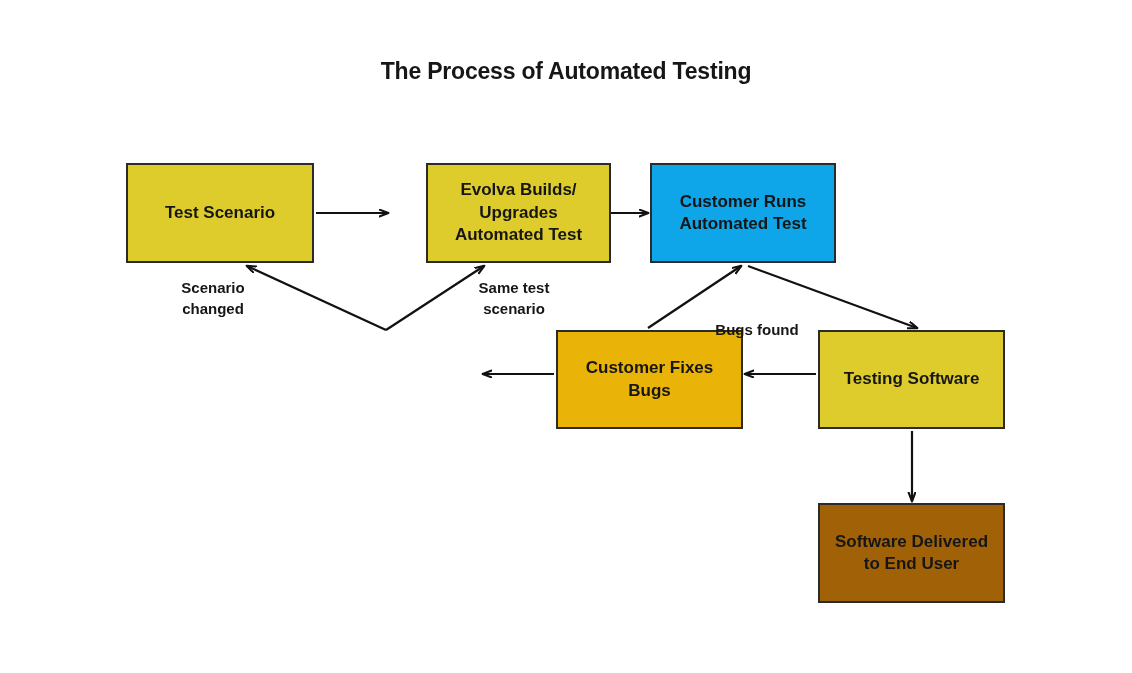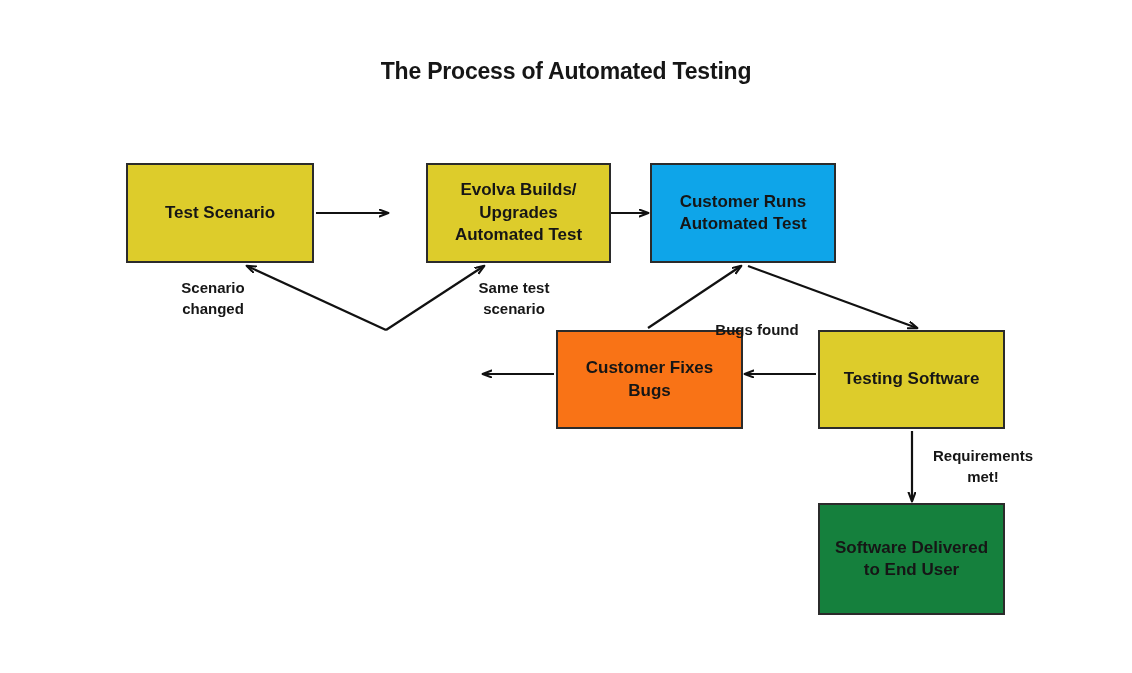--- a/index.html
+++ b/index.html
@@ -104,32 +104,30 @@
   <div class="node" style="left:126px; top:163px; width:188px; height:100px; background:#ddcc2b;">Test Scenario</div>
 
   <div class="node" style="left:390px; top:163px; width:185px; height:100px; background:#ddcc2b;margin-left:36px;">Evolva Builds/
 Upgrades
 Automated Test</div>
 
   <div class="node" style="left:650px; top:163px; width:186px; height:100px; background:#0ea5e9;">Customer Runs
 Automated Test</div>
 
 
-  <div class="node" style="left:556px; top:330px; width:187px; height:99px; background:#f97316;">Customer Fixes
+  <div class="node" style="left:556px; top:330px; width:187px; height:99px; background:#eab308;">Customer Fixes
 Bugs</div>
 
   <div class="node" style="left:818px; top:330px; width:187px; height:99px; background:#ddcc2b;">Testing Software</div>
 
-  <div class="node" style="left:818px; top:503px; width:187px; height:112px; background:#15803d;">Software Delivered
+  <div class="node" style="left:818px; top:503px; width:187px; height:100px; background:#a16207;">Software Delivered
 to End User</div>
 
   <div class="edge-label" style="left:163px; top:278px; width:100px;">Scenario
 changed</div>
 
   <div class="edge-label" style="left:466px; top:278px; width:96px;">Same test
 scenario</div>
 
   <div class="edge-label" style="left:702px; top:297px; width:110px;margin-top:23px;">Bugs found</div>
 
-  <div class="edge-label" style="left:922px; top:446px; width:122px;">Requirements
-met!</div>
 
 </div>
 
 </body></html>

